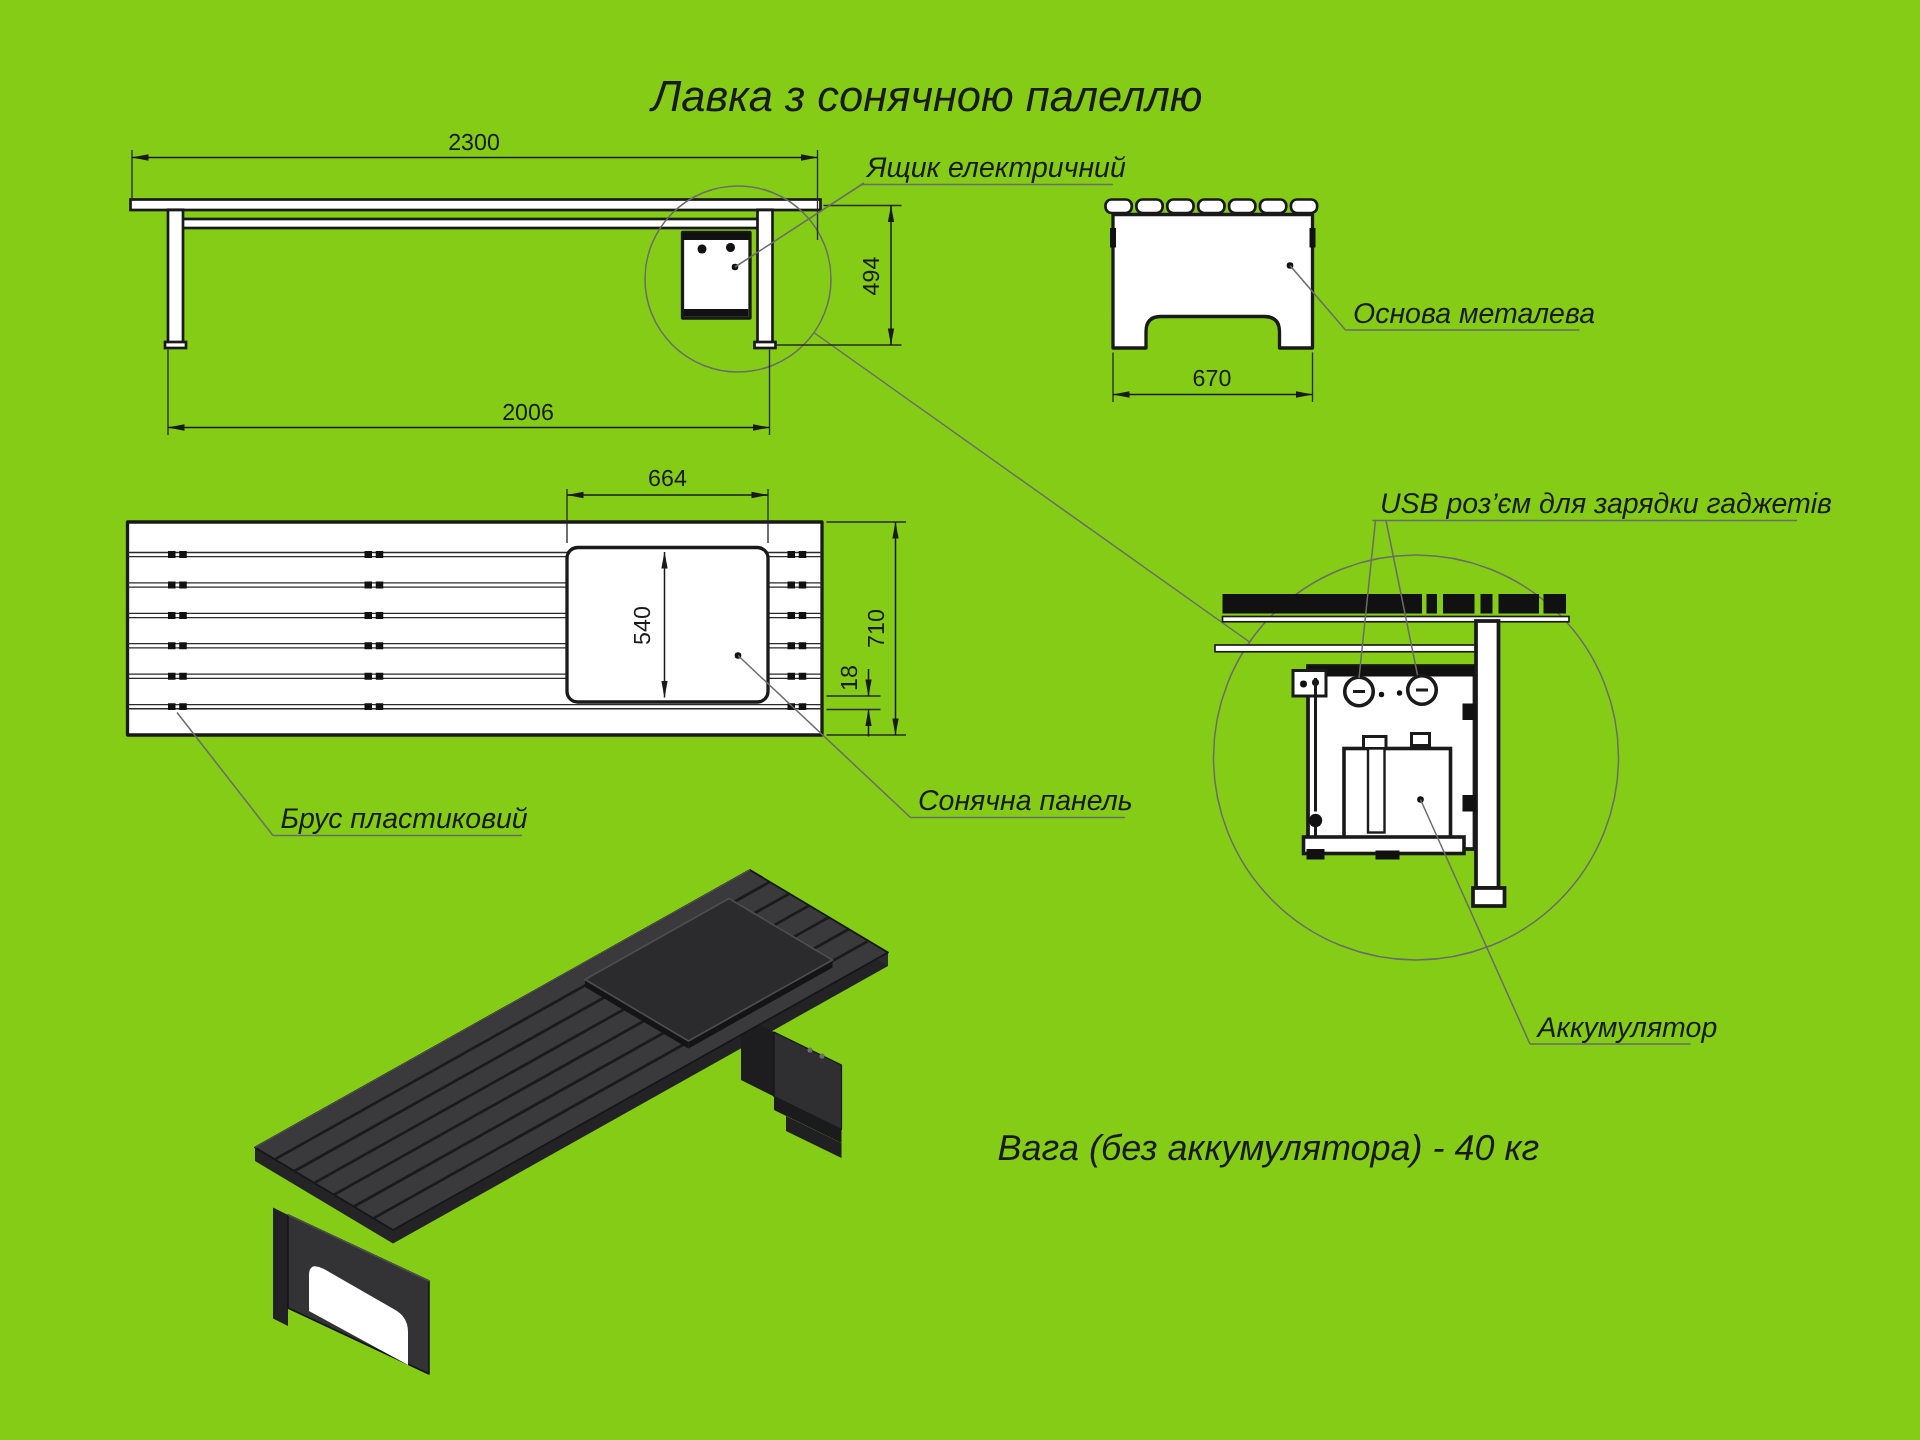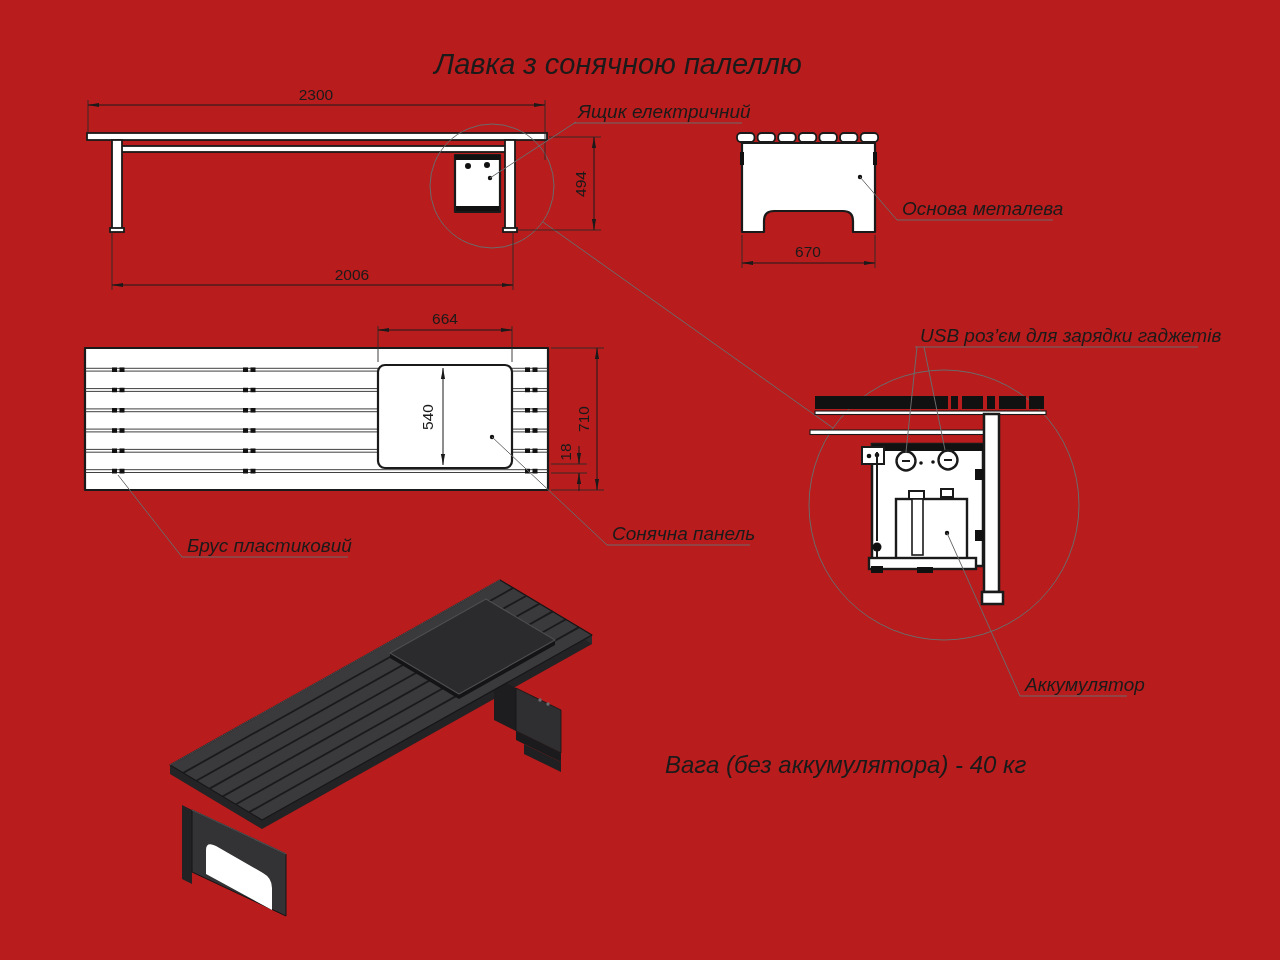--- a/index.html
+++ b/index.html
@@ -1,16 +1,16 @@
 <!DOCTYPE html>
 <html><head>
 <meta charset="utf-8">
 <style>
   html,body{margin:0;padding:0;background:#ffffff;}
-  #canvas{position:relative;width:1280px;height:960px;background:#b91c1c;overflow:hidden;
+  #canvas{position:relative;width:1280px;height:960px;background:#84cc16;overflow:hidden;
           font-family:"Liberation Sans",sans-serif;}
   svg{position:absolute;left:0;top:0;}
   .ln   {stroke:#1a1a1a;stroke-width:1.8;fill:#ffffff;}
   .lnthk{stroke:#1a1a1a;stroke-width:2.2;fill:#ffffff;stroke-linejoin:round;}
   .dim  {stroke:#1a1a1a;stroke-width:1;fill:none;}
   .ext  {stroke:#2a2a2a;stroke-width:0.9;fill:none;}
   .leader{stroke:#6b6b6b;stroke-width:1;fill:none;}
   .circ {stroke:#6b6b6b;stroke-width:1;fill:none;}
   .blk  {fill:#111111;stroke:none;}
   .dimtxt{font:15.5px "Liberation Sans",sans-serif;fill:#1a1a1a;}

